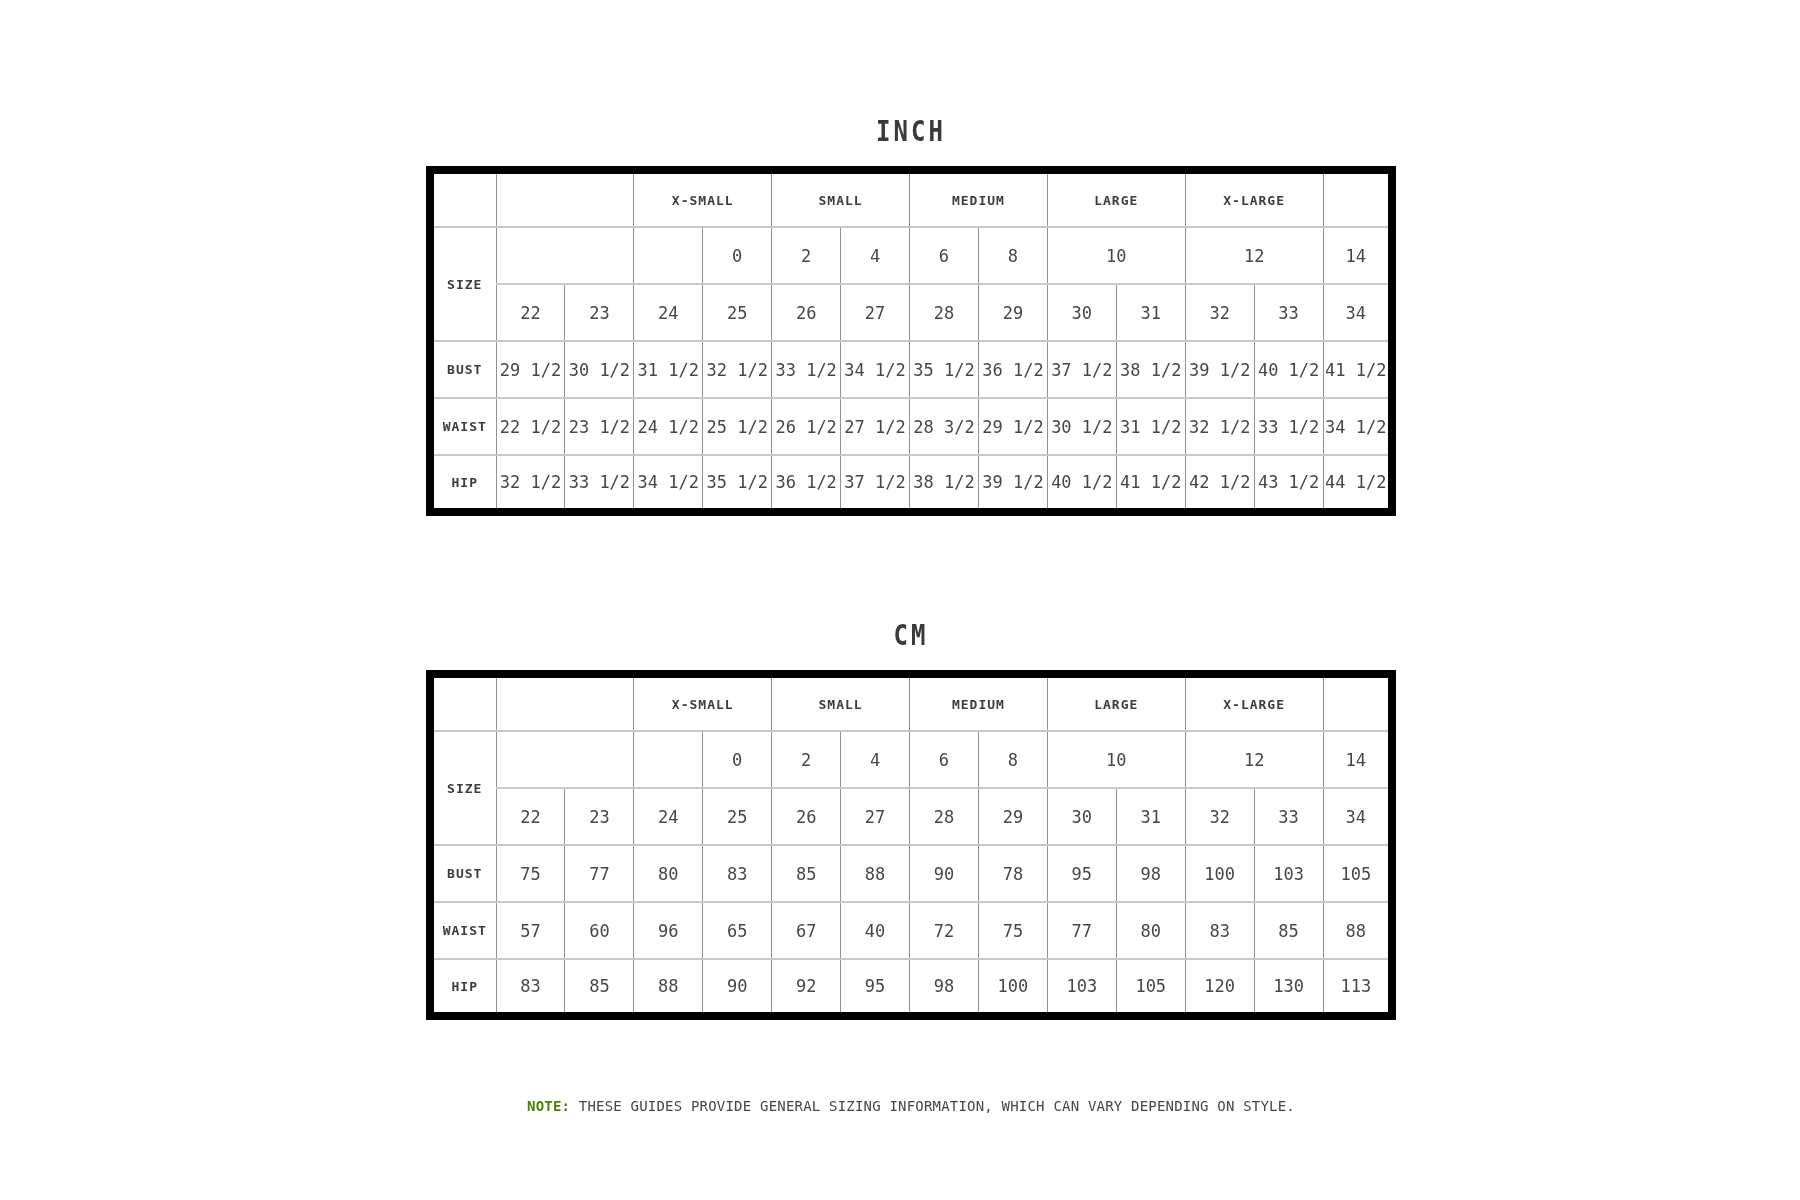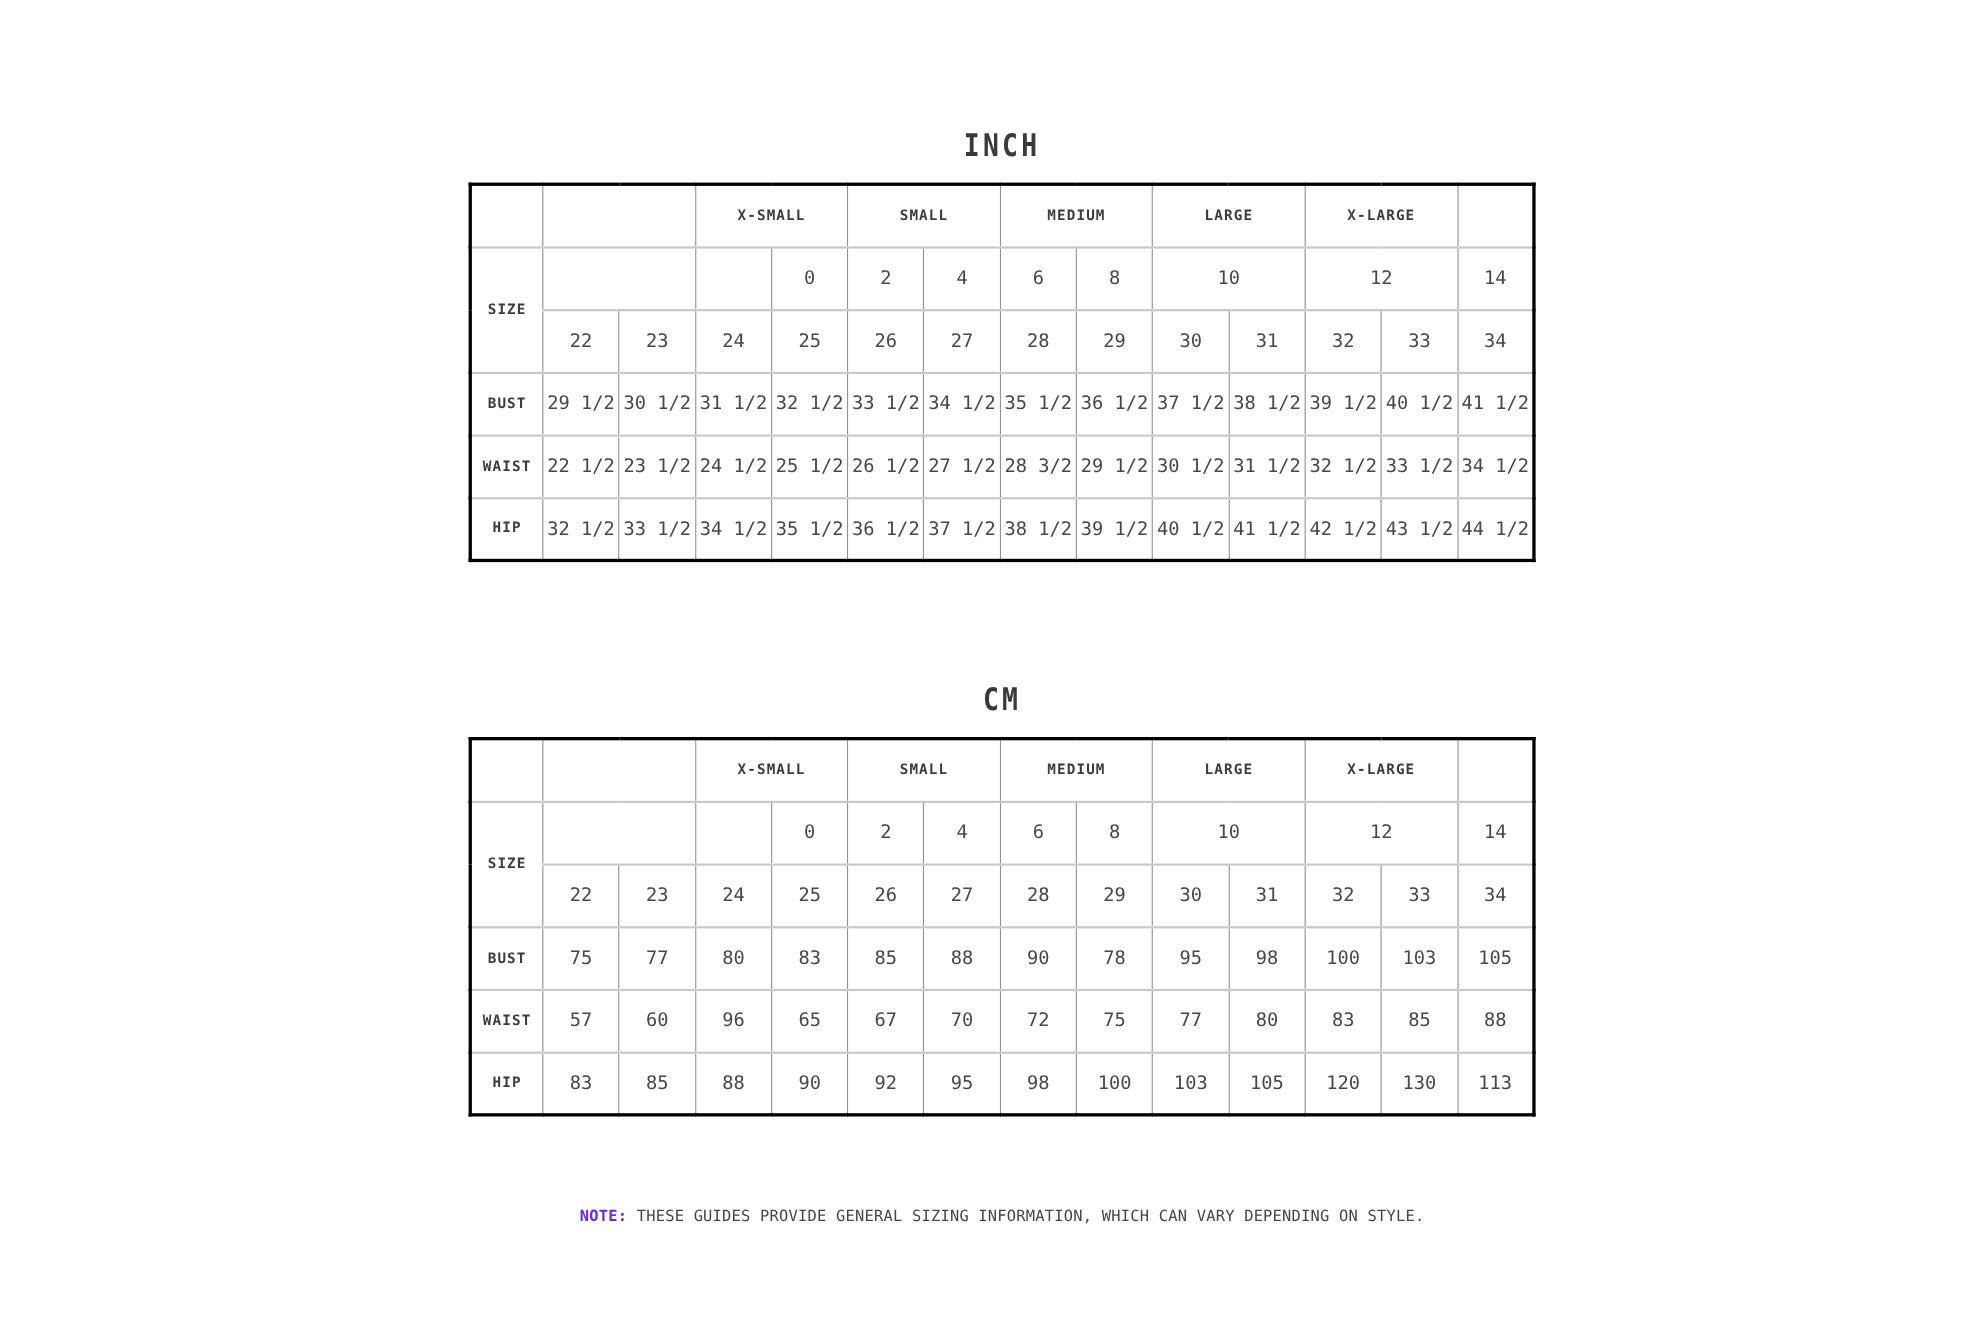--- a/index.html
+++ b/index.html
@@ -13,39 +13,39 @@
     font-weight:bold;font-size:24px;letter-spacing:3px;color:#3a3a3a;
     transform:scaleY(1.18);
   }
   #inch-title{top:118px;}
   #cm-title{top:622px;}
   .tbl-mount{position:absolute;left:426px;}
   #inch-mount{top:166px;}
   #cm-mount{top:670px;}
   table.size-table{
     border-collapse:collapse;table-layout:fixed;width:970px;
-    border:3px solid #000000;background:#ffffff;
+    border:8px solid #000000;background:#ffffff;
   }
   table.size-table col.label-col{width:66px;}
   table.size-table tr{height:57px;}
   table.size-table td{
     padding:0;text-align:center;vertical-align:middle;
     border-top:2px solid #c9c9c9;border-bottom:2px solid #c9c9c9;
     border-left:1px solid #919191;border-right:1px solid #919191;
     font-size:17px;letter-spacing:0px;color:#474747;
     overflow:hidden;white-space:nowrap;
   }
   table.size-table td.hdr{
     font-size:13px;font-weight:bold;letter-spacing:1px;color:#3c3c3c;
   }
   #note{
     position:absolute;left:426px;top:1098px;width:970px;text-align:center;
     font-size:14px;letter-spacing:0.2px;color:#464646;
   }
-  #note .note-prefix{font-weight:bold;color:#6d28d9;text-align:right;}
+  #note .note-prefix{font-weight:bold;color:#4d7c0f;text-align:right;}
 </style>
 </head>
 <body>
 
 <div class="tbl-title" id="inch-title">INCH</div>
 
 <div class="tbl-mount" id="inch-mount">
     <table class="size-table">
       <colgroup>
         <col class="label-col">
@@ -229,21 +229,21 @@
           <td>103</td>
           <td>105</td>
         </tr>
         <tr>
           <td class="hdr">WAIST</td>
           <td>57</td>
           <td>60</td>
           <td>96</td>
           <td>65</td>
           <td>67</td>
-          <td>70</td>
+          <td>40</td>
           <td>72</td>
           <td>75</td>
           <td>77</td>
           <td>80</td>
           <td>83</td>
           <td>85</td>
           <td>88</td>
         </tr>
         <tr>
           <td class="hdr">HIP</td>

